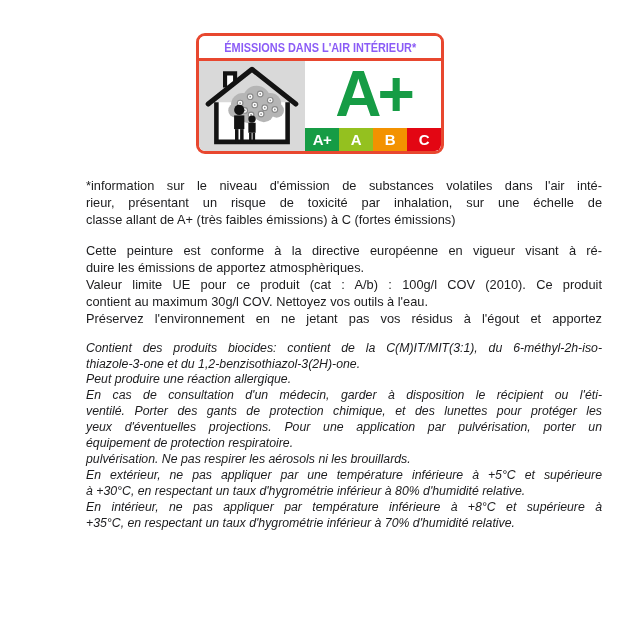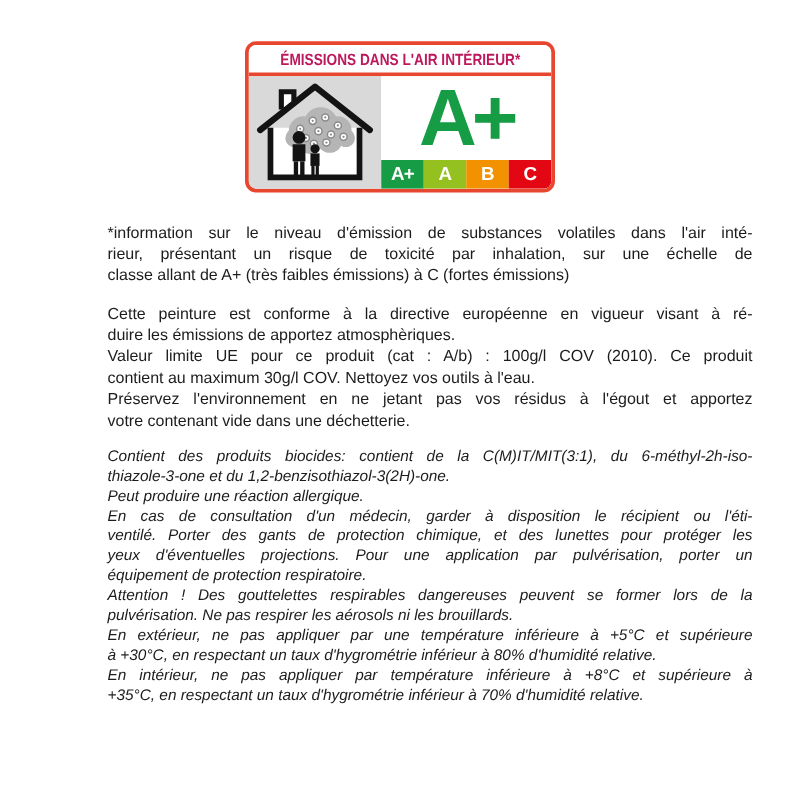--- a/index.html
+++ b/index.html
@@ -17,21 +17,21 @@
   
   .label-box{
     width:248px;margin:33px auto 0;
     border:3px solid var(--frame-red);
     border-radius:9px;
     background:#fff;overflow:hidden;
   }
   .label-title{
     height:25px;display:flex;align-items:center;justify-content:center;
     border-bottom:3px solid var(--frame-red);
-    background:#fff;color:#be185d;
+    background:#fff;color:#8b5cf6;
     font-weight:bold;font-size:13px;white-space:nowrap;
   }
   .label-title span{display:inline-block;transform:scaleX(0.84);transform-origin:center;letter-spacing:0px;}
   .label-content{display:flex;height:90px;}
   .house-panel{
     width:106px;background:var(--panel-gray);
     display:flex;align-items:center;justify-content:center;
     border-bottom-left-radius:6px;
   }
   .rating-panel{flex:1;display:flex;flex-direction:column;background:#fff;}
@@ -147,31 +147,29 @@
         <div class="line j">*information sur le niveau d'émission de substances volatiles dans l'air inté-</div>
         <div class="line j">rieur, présentant un risque de toxicité par inhalation, sur une échelle de</div>
         <div class="line l">classe allant de A+ (très faibles émissions) à C (fortes émissions)</div>
       </div>
       <div class="para regular">
         <div class="line j">Cette peinture est conforme à la directive européenne en vigueur visant à ré-</div>
         <div class="line l">duire les émissions de apportez atmosphèriques.</div>
         <div class="line j">Valeur limite UE pour ce produit (cat : A/b) : 100g/l COV (2010). Ce produit</div>
         <div class="line l">contient au maximum 30g/l COV. Nettoyez vos outils à l'eau.</div>
         <div class="line j">Préservez l'environnement en ne jetant pas vos résidus à l'égout et apportez</div>
-        <div class="line l">votre contenant vide dans une déchetterie.</div>
       </div>
       <div class="para italic">
         <div class="line j">Contient des produits biocides: contient de la C(M)IT/MIT(3:1), du 6-méthyl-2h-iso-</div>
         <div class="line l">thiazole-3-one et du 1,2-benzisothiazol-3(2H)-one.</div>
         <div class="line l">Peut produire une réaction allergique.</div>
         <div class="line j">En cas de consultation d'un médecin, garder à disposition le récipient ou l'éti-</div>
         <div class="line j">ventilé. Porter des gants de protection chimique, et des lunettes pour protéger les</div>
         <div class="line j">yeux d'éventuelles projections. Pour une application par pulvérisation, porter un</div>
         <div class="line l">équipement de protection respiratoire.</div>
-        <div class="line j">Attention ! Des gouttelettes respirables dangereuses peuvent se former lors de la</div>
         <div class="line l">pulvérisation. Ne pas respirer les aérosols ni les brouillards.</div>
         <div class="line j">En extérieur, ne pas appliquer par une température inférieure à +5°C et supérieure</div>
         <div class="line l">à +30°C, en respectant un taux d'hygrométrie inférieur à 80% d'humidité relative.</div>
         <div class="line j">En intérieur, ne pas appliquer par température inférieure à +8°C et supérieure à</div>
         <div class="line l">+35°C, en respectant un taux d'hygrométrie inférieur à 70% d'humidité relative.</div>
       </div>
     </div>
 
 </div>
 

